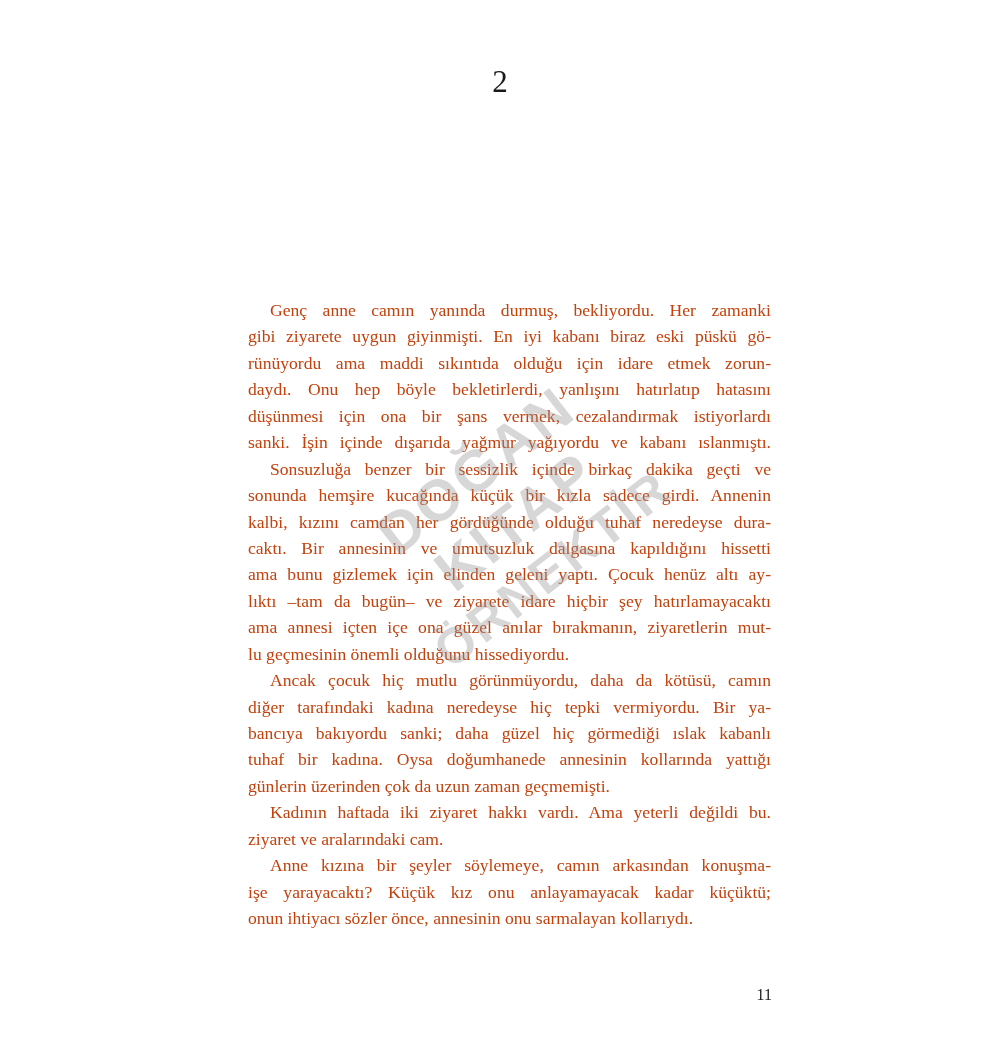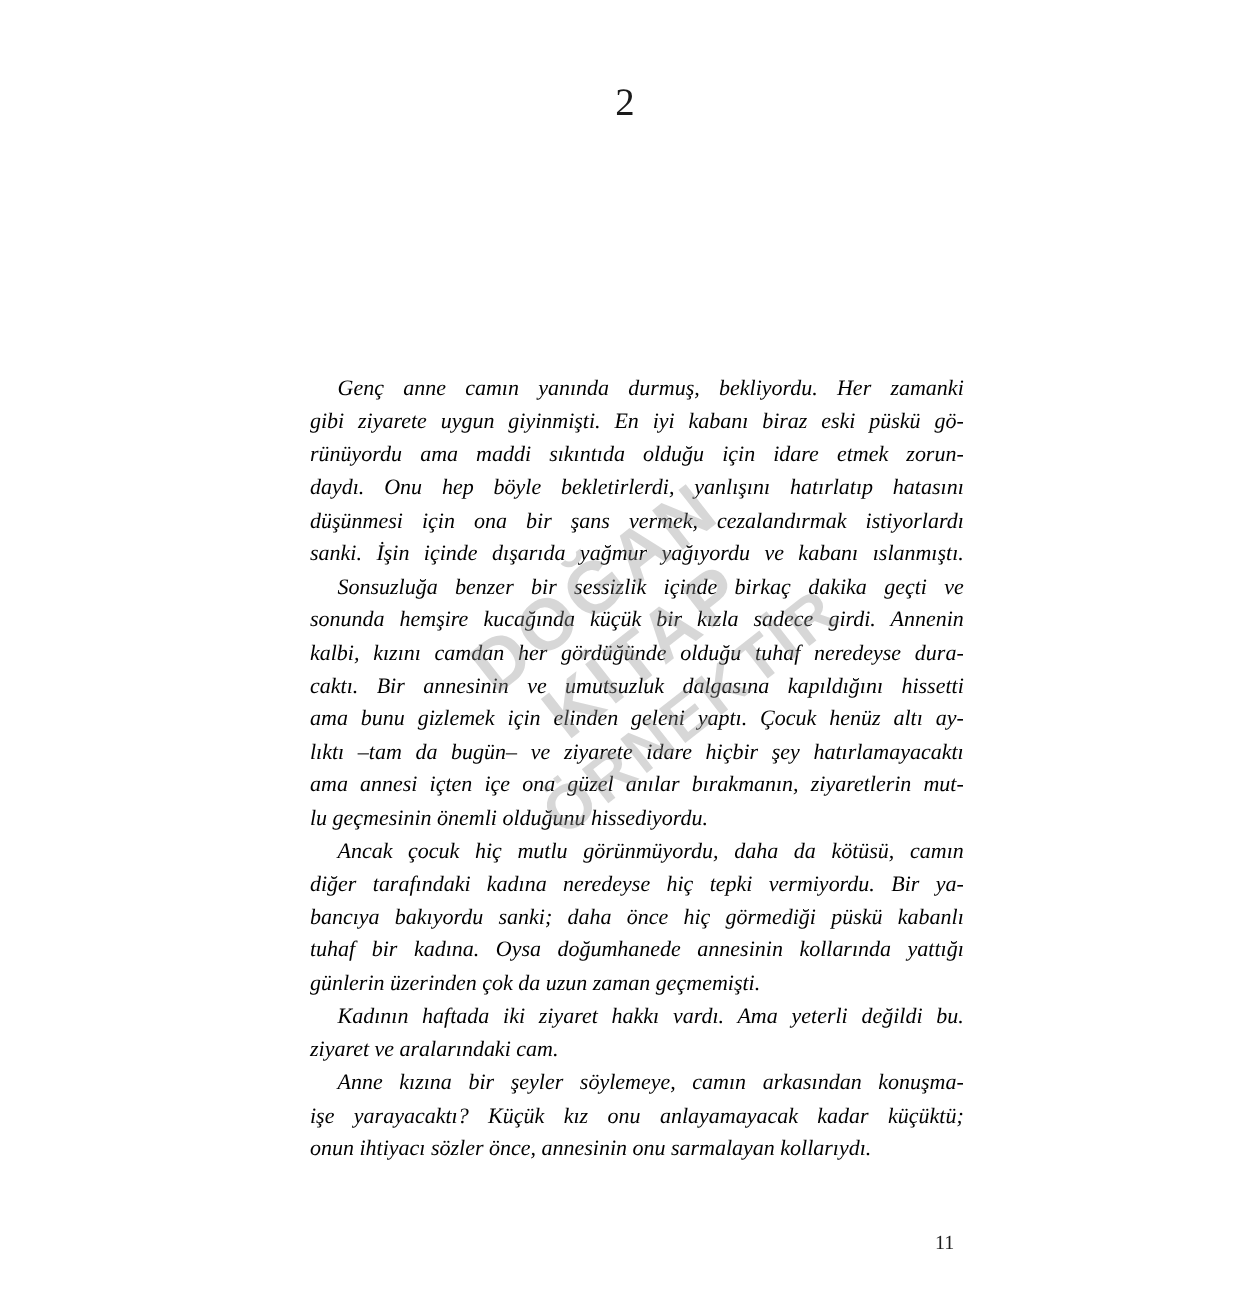--- a/index.html
+++ b/index.html
@@ -32,41 +32,41 @@
       color: #1a1a1a;
     }
     .body-text {
       position: absolute;
       left: 248px;
       top: 297px;
       width: 523px;
       font-size: 17.6px;
       line-height: 26.45px;
       text-align: justify;
-      color: #000000;
-      font-style: italic;
+      color: #c2410c;
     }
     .body-text .line {
       display: block;
       text-align: justify;
       text-align-last: justify;
       white-space: nowrap;
       height: 26.45px;
     }
     .body-text .line.indent {
       padding-left: 22px;
     }
     .body-text .line.last {
       text-align-last: left;
     }
     .page-number {
       position: absolute;
       left: 748px;
       top: 985px;
       width: 24px;
+      text-align: right;
       font-size: 16px;
       line-height: 20px;
       color: #1e1e1e;
     }
     .watermark {
       position: absolute;
       left: 330px;
       top: 420px;
       width: 400px;
       height: 240px;
@@ -116,21 +116,21 @@
       <span class="line">caktı. Bir annesinin ve umutsuzluk dalgasına kapıldığını hissetti</span>
       <span class="line">ama bunu gizlemek için elinden geleni yaptı. Çocuk henüz altı ay-</span>
       <span class="line">lıktı –tam da bugün– ve ziyarete idare hiçbir şey hatırlamayacaktı</span>
       <span class="line">ama annesi içten içe ona güzel anılar bırakmanın, ziyaretlerin mut-</span>
       <span class="line last">lu geçmesinin önemli olduğunu hissediyordu.</span>
     </div>
 
     <div>
       <span class="line indent">Ancak çocuk hiç mutlu görünmüyordu, daha da kötüsü, camın</span>
       <span class="line">diğer tarafındaki kadına neredeyse hiç tepki vermiyordu. Bir ya-</span>
-      <span class="line">bancıya bakıyordu sanki; daha önce hiç görmediği püskü kabanlı</span>
+      <span class="line">bancıya bakıyordu sanki; daha güzel hiç görmediği ıslak kabanlı</span>
       <span class="line">tuhaf bir kadına. Oysa doğumhanede annesinin kollarında yattığı</span>
       <span class="line last">günlerin üzerinden çok da uzun zaman geçmemişti.</span>
     </div>
 
     <div>
       <span class="line indent">Kadının haftada iki ziyaret hakkı vardı. Ama yeterli değildi bu.</span>
       <span class="line last">ziyaret ve aralarındaki cam.</span>
     </div>
 
     <div>

